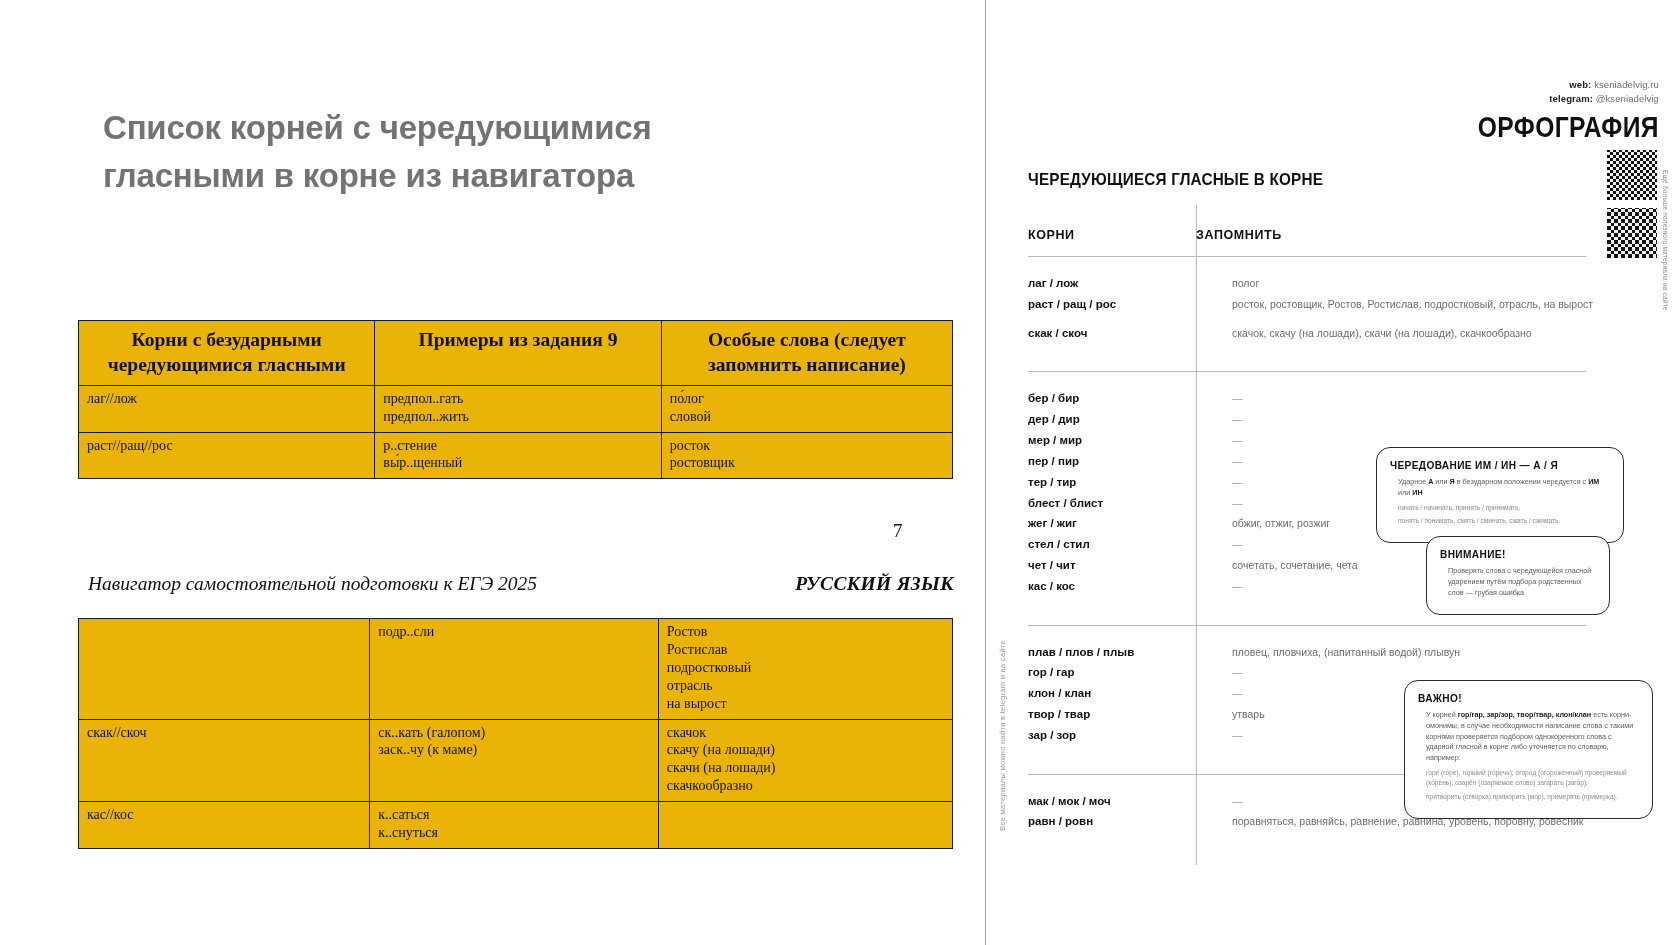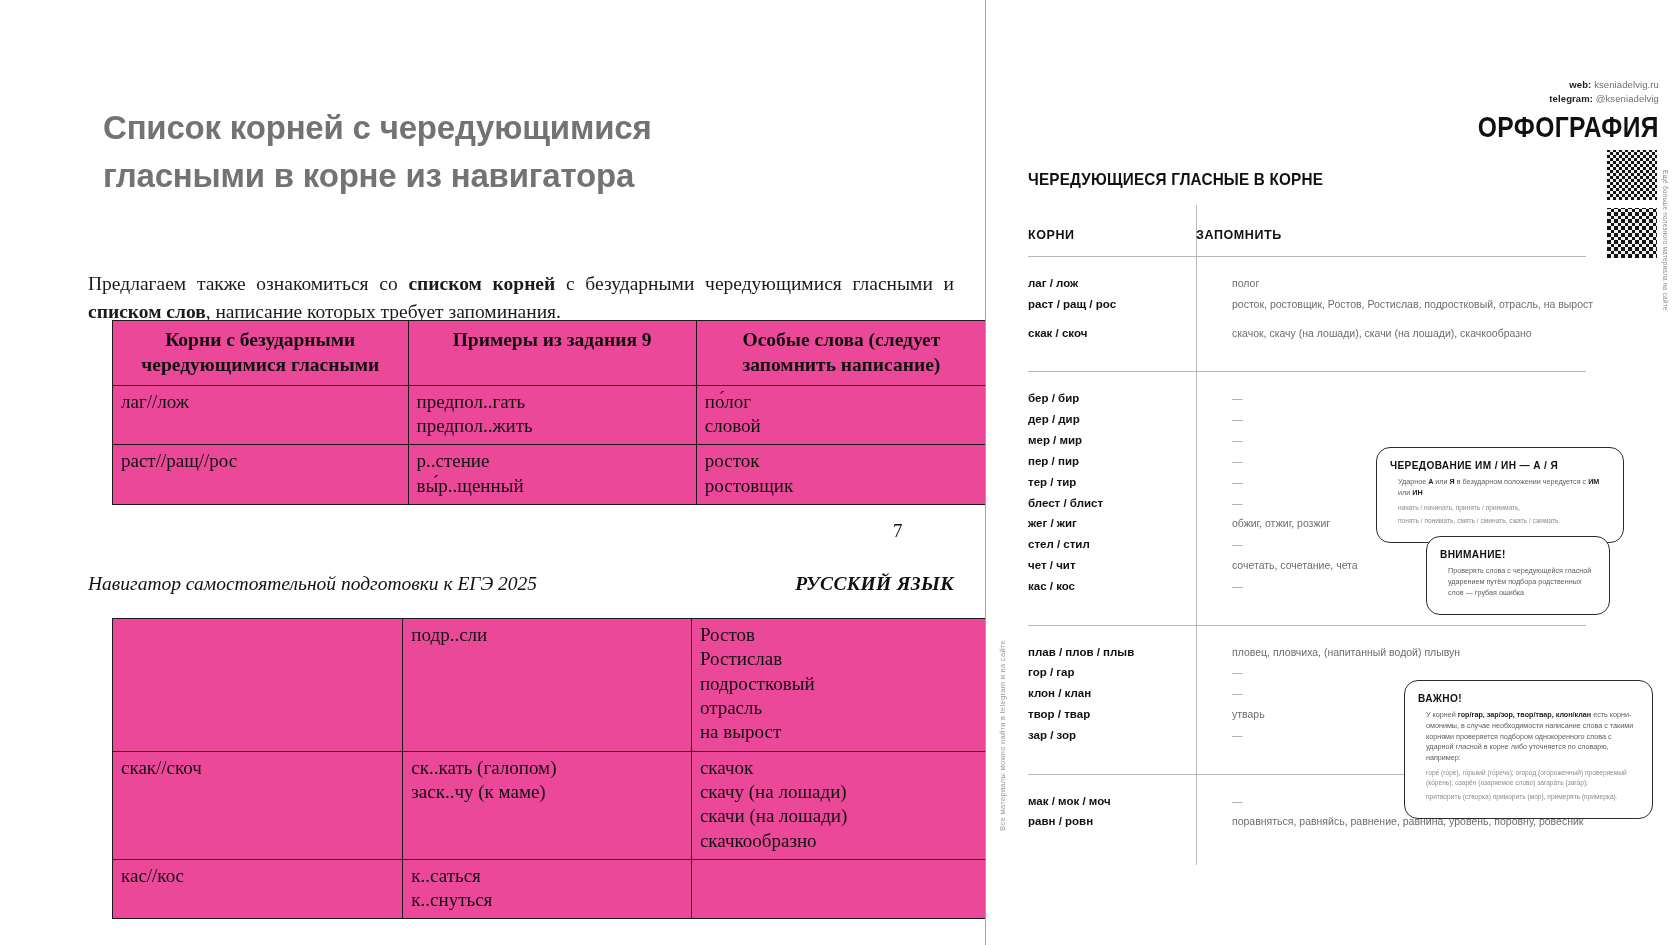--- a/index.html
+++ b/index.html
@@ -32,28 +32,27 @@
     text-align:justify;
   }
   .intro-para b{font-weight:bold;}
 
   
   .doc-table{
     position:absolute;
     border-collapse:collapse;
     font-family:"Liberation Serif", serif;
     color:#111111;
-    background:#ec4899;
-    margin-left:34px;
+    background:#eab308;
   }
   .doc-table td,.doc-table th{
     border:1.6px solid #1a1a1a;
     vertical-align:top;
     padding:4px 8px 6px 8px;
-    font-size:19px;line-height:1.28;
+    font-size:14px;line-height:1.28;
     font-weight:normal;
     text-align:left;
   }
   .doc-table th{
     text-align:center;font-weight:bold;font-size:19.5px;line-height:1.3;
     padding:6px 8px 7px 8px;
   }
   .doc-table .cw1{width:293px;}
   .doc-table .cw2{width:288px;}
   .doc-table .cw3{width:292px;}
@@ -189,21 +188,20 @@
 
 <div class="page">
 
   <div class="left-pane">
 
     <div class="doc-title">
       <span class="line">Список корней с чередующимися</span>
       <span class="line">гласными в корне из навигатора</span>
     </div>
 
-    <p class="intro-para"><span>Предлагаем также ознакомиться со </span><b>списком корней</b><span> с безударными чередующимися гласными и </span><b>списком слов</b><span>, написание которых требует запоминания.</span></p>
 
     <table class="doc-table" id="table-one">
       <thead>
         <tr>
           <th class="cw1">Корни с безударными чередующимися гласными</th>
           <th class="cw2">Примеры из задания 9</th>
           <th class="cw3">Особые слова (следует запомнить написание)</th>
         </tr>
       </thead>
       <tbody>

